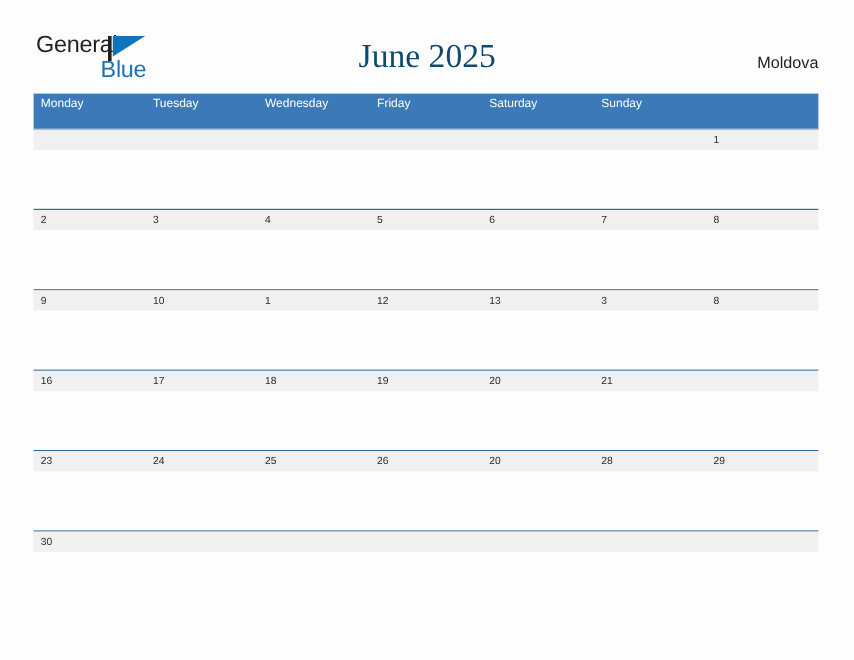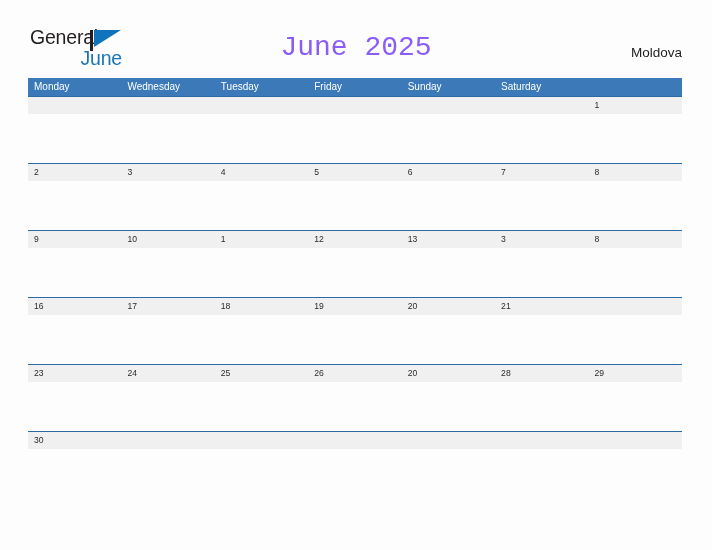--- a/index.html
+++ b/index.html
@@ -65,23 +65,23 @@
     height: 21px;
   }
 
   .month-title {
     position: absolute;
     left: 0;
     top: 32px;
     width: 712px;
     text-align: center;
     font-size: 28px;
-    color: #8b5cf6;
+    color: #0c4a6e;
     font-weight: normal;
-    font-family: Liberation Mono, monospace;
+    font-family: Liberation Serif, serif;
   }
 
   .locale-label {
     position: absolute;
     right: 30px;
     top: 45px;
     font-size: 13.5px;
     color: #1f1f1f;
     font-family: "Liberation Sans", sans-serif;
     text-align: right;
@@ -91,21 +91,21 @@
   .calendar {
     position: absolute;
     left: 28px;
     top: 78px;
     width: 654px;
   }
 
   .dow-row {
     display: flex;
     width: 654px;
-    height: 18px;
+    height: 29px;
     background: #3b79b8;
   }
   .dow-cell {
     flex: 0 0 93.4285px;
     width: 93.4285px;
     font-size: 10px;
     color: #ffffff;
     line-height: 18px;
     padding-left: 6px;
     white-space: nowrap;
@@ -147,42 +147,42 @@
 </style>
 </head>
 <body>
 
 <div class="page">
 
   <div class="top-bar">
 
     <div class="logo">
       <span class="logo-general">General</span>
-      <span class="logo-blue">June</span>
+      <span class="logo-blue">Blue</span>
       <svg class="logo-flag" viewBox="0 0 31 21">
         <rect x="0" y="0" width="3" height="21" fill="#231f20"></rect>
         <polygon points="4,0 31,0 4,17" fill="#1273bd"></polygon>
       </svg>
     </div>
 
     <div class="month-title">June 2025</div>
 
     <div class="locale-label">Moldova</div>
 
   </div>
 
   <div class="calendar">
 
     <div class="dow-row">
       <div class="dow-cell">Monday</div>
+      <div class="dow-cell">Tuesday</div>
       <div class="dow-cell">Wednesday</div>
-      <div class="dow-cell">Tuesday</div>
       <div class="dow-cell">Friday</div>
+      <div class="dow-cell">Saturday</div>
       <div class="dow-cell">Sunday</div>
-      <div class="dow-cell">Saturday</div>
     </div>
 
     <div class="week-row">
       <div class="week-band">
         <div class="day-cell"></div>
         <div class="day-cell"></div>
         <div class="day-cell"></div>
         <div class="day-cell"></div>
         <div class="day-cell"></div>
         <div class="day-cell"></div>

